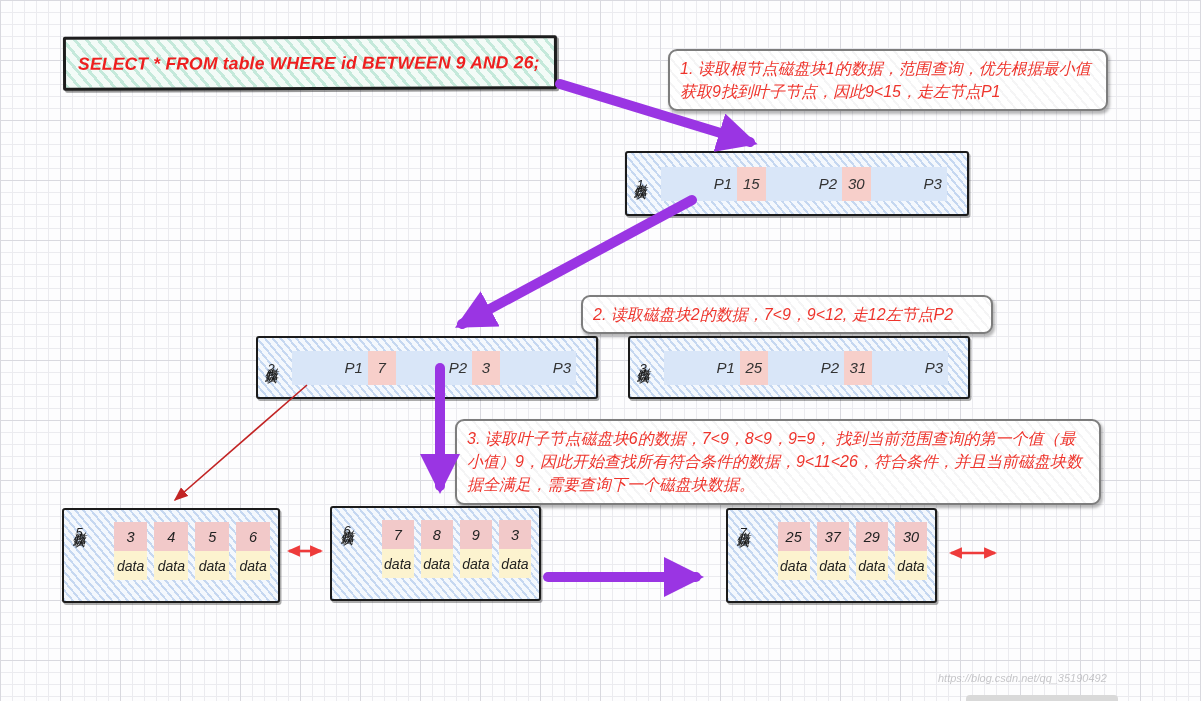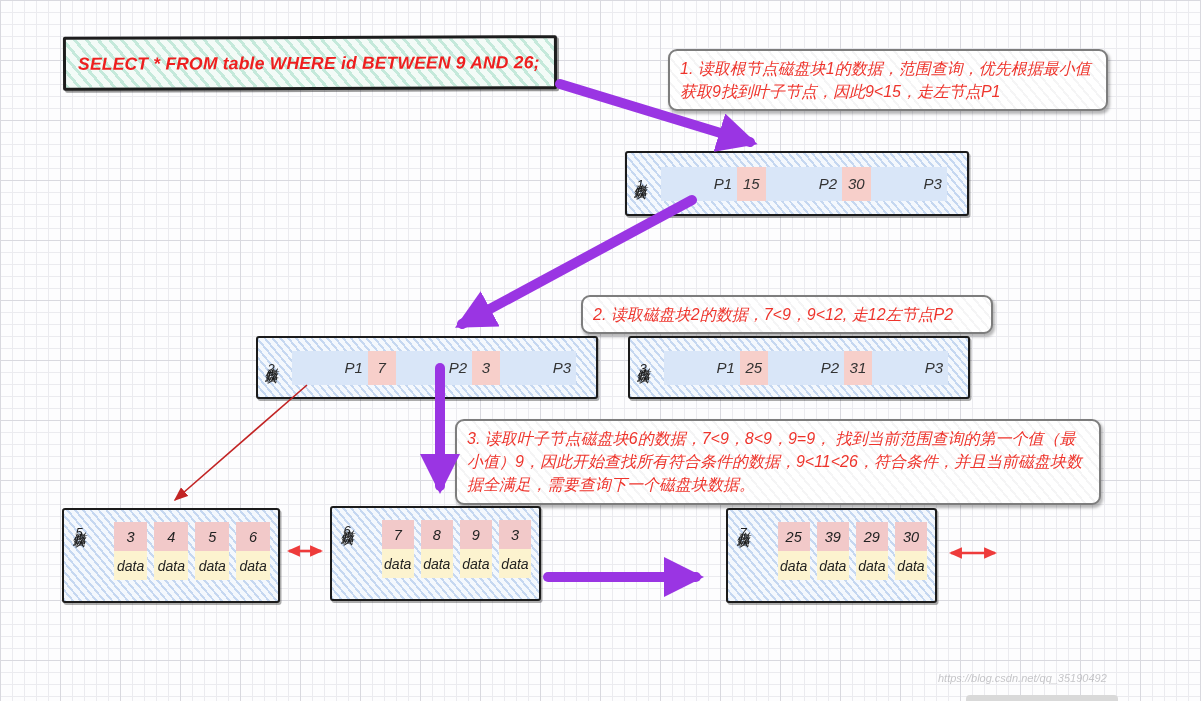--- a/index.html
+++ b/index.html
@@ -176,21 +176,21 @@
   </div>
 
   <div class="leaf" style="left:726px;top:508px;width:211px;height:95px;">
     <div class="vlabel">磁盘块7</div>
     <div class="entries">
       <div class="entry">
         <div class="kcell">25</div>
         <div class="dcell">data</div>
       </div>
       <div class="entry">
-        <div class="kcell">39</div>
+        <div class="kcell">37</div>
         <div class="dcell">data</div>
       </div>
       <div class="entry">
         <div class="kcell">29</div>
         <div class="dcell">data</div>
       </div>
       <div class="entry">
         <div class="kcell">30</div>
         <div class="dcell">data</div>
       </div>

